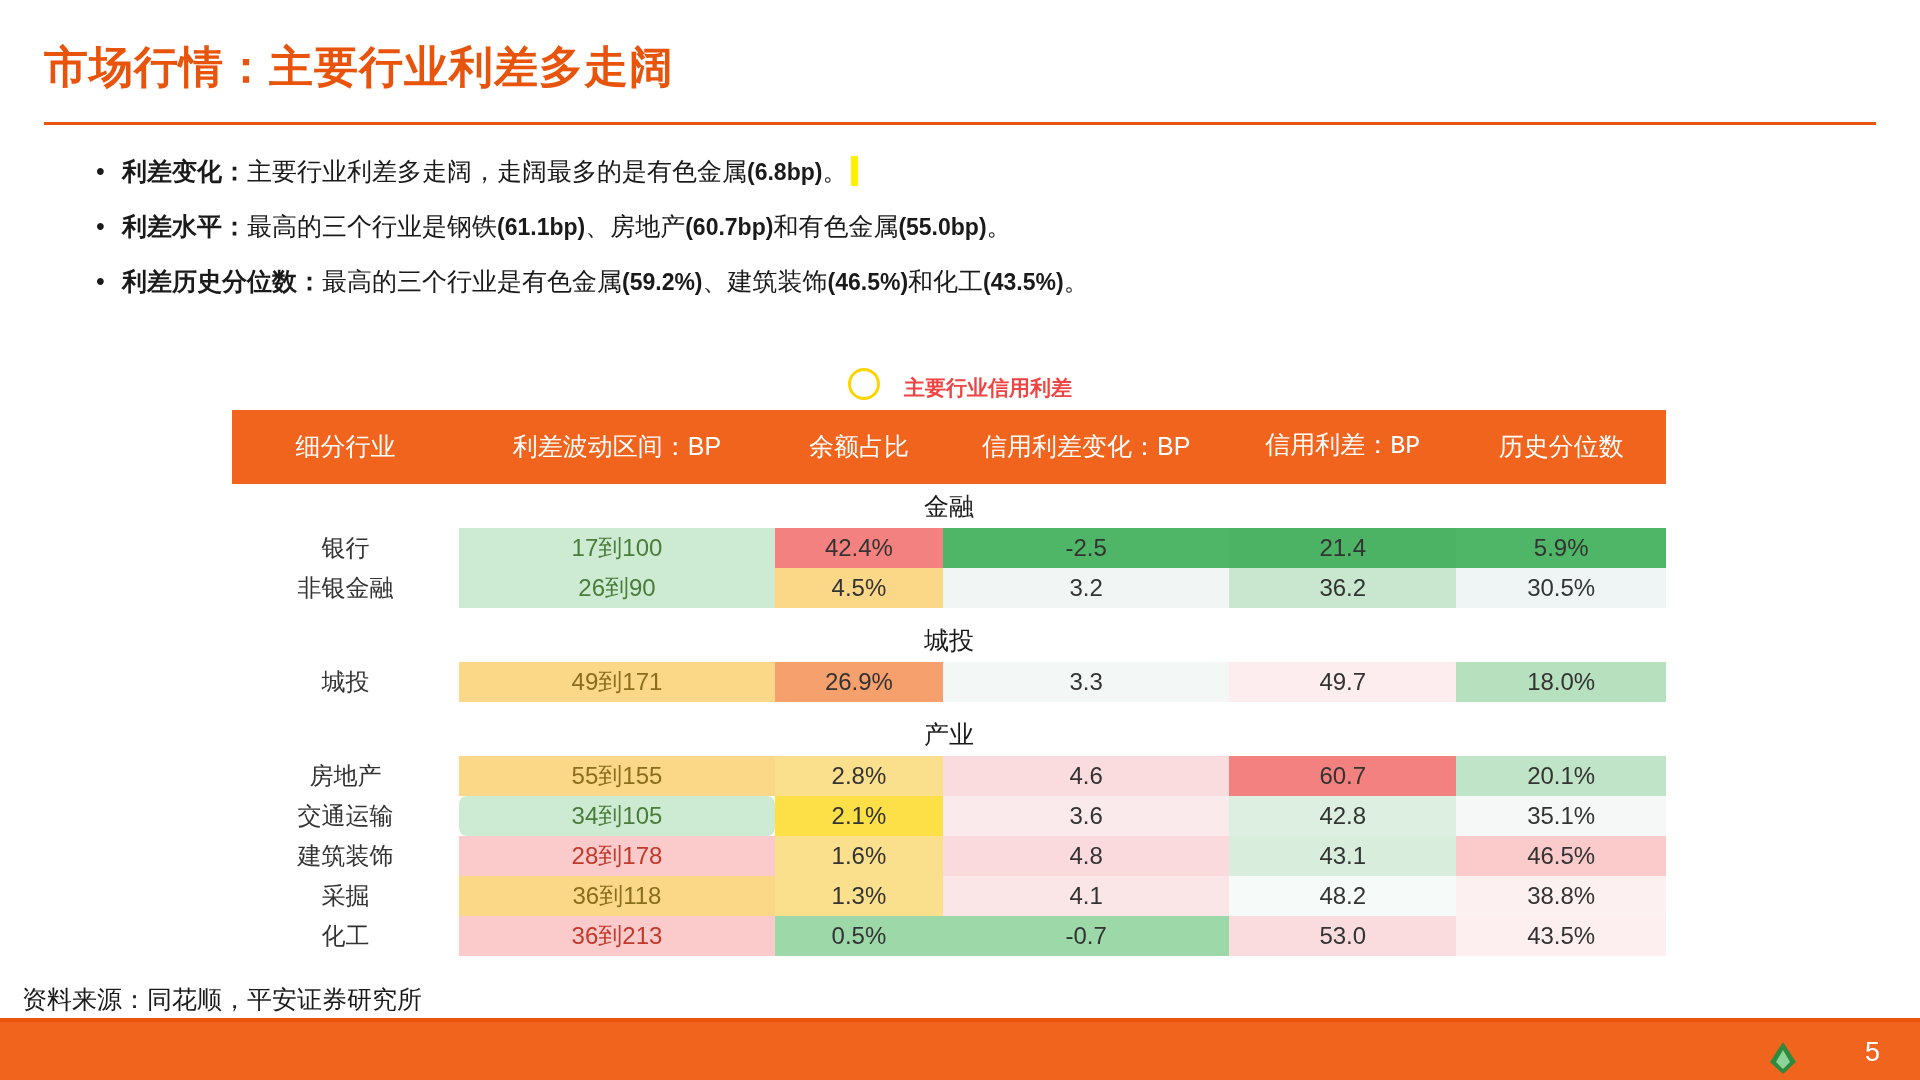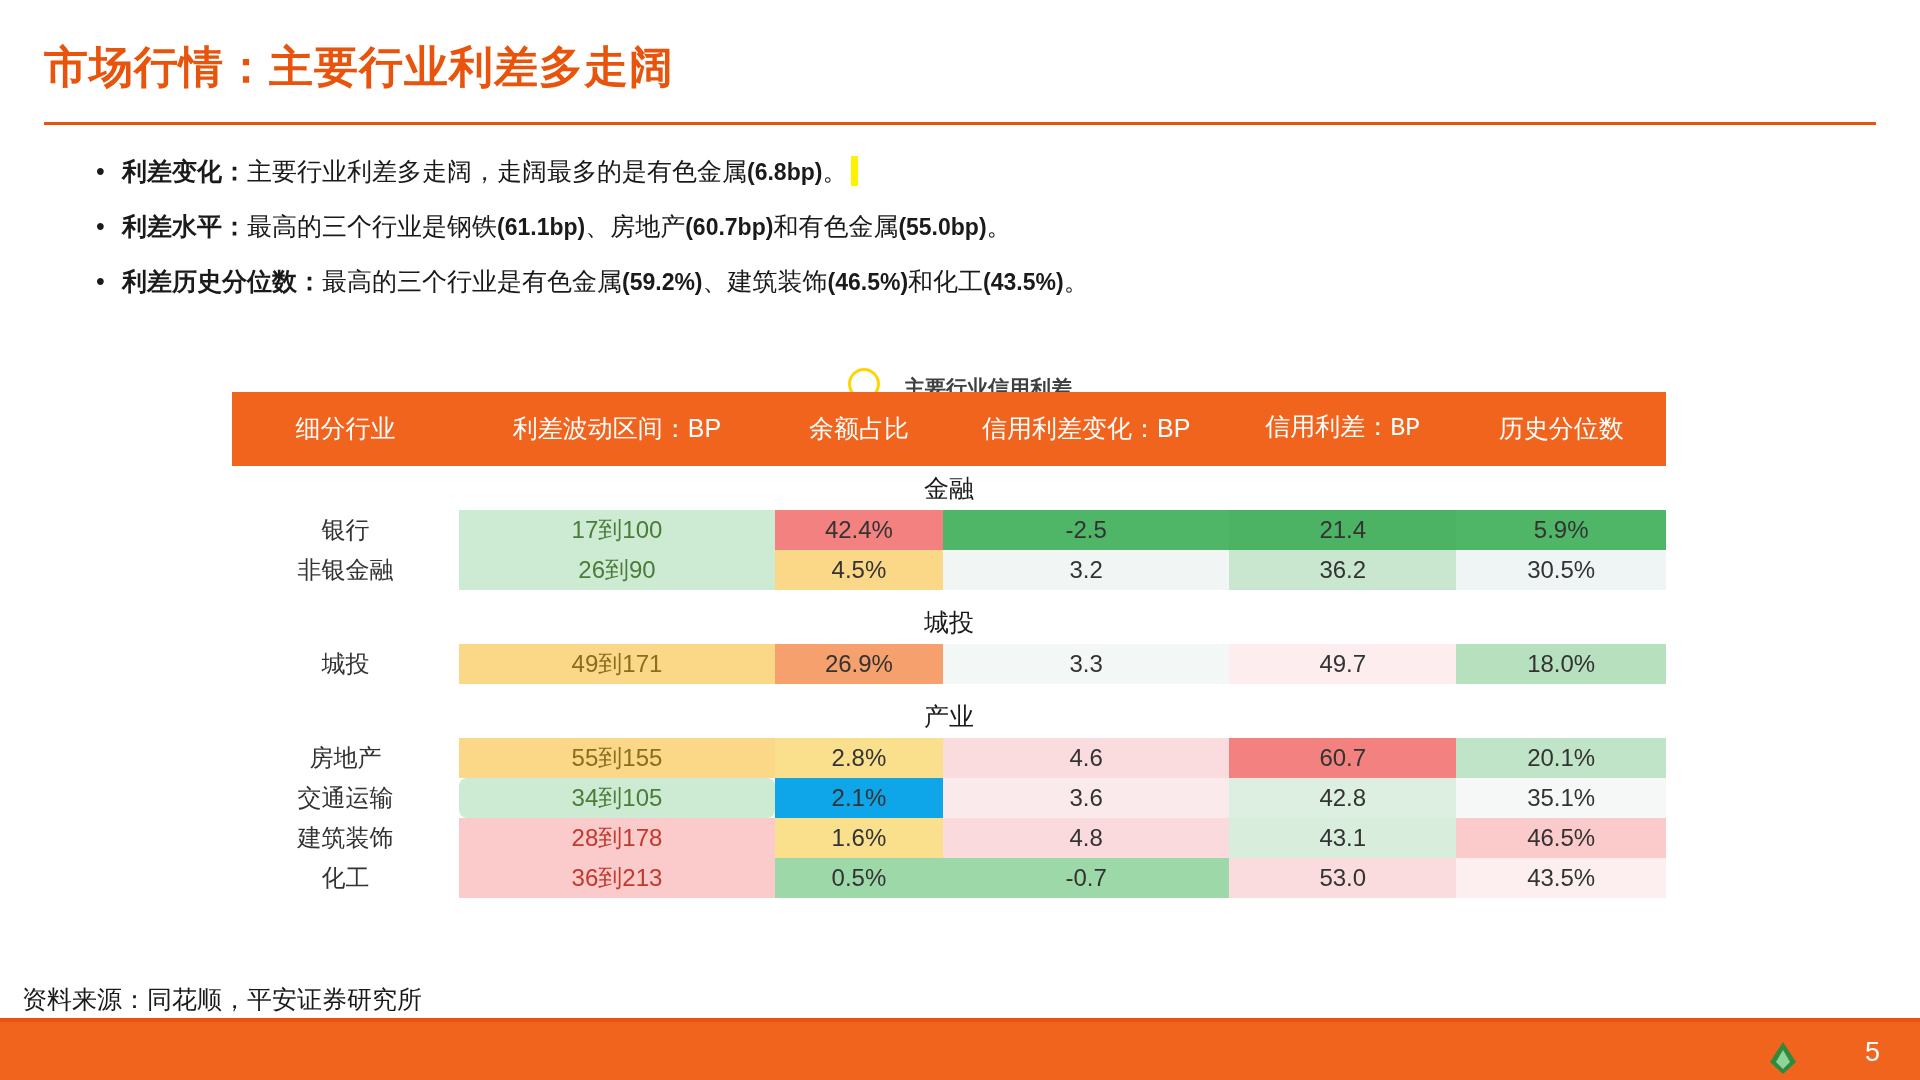--- a/index.html
+++ b/index.html
@@ -78,37 +78,37 @@
 
   
   .chart-caption {
     position: absolute;
     top: 368px;
     left: 0;
     width: 1920px;
     text-align: center;
     font-size: 21px;
     font-weight: bold;
-    color: #404040;
+    color: #ef4444;
   }
   .caption-circle {
     display: inline-block;
     width: 26px;
     height: 26px;
     border: 3px solid #FFD400;
     border-radius: 50%;
     vertical-align: -5px;
     margin-right: 24px;
   }
 
   
   .tbl-wrap {
     position: absolute;
     left: 232px;
-    top: 392px;
+    top: 410px;
     width: 1434px;
   }
   table.credit {
     border-collapse: collapse;
     width: 1434px;
     table-layout: fixed;
   }
   table.credit th {
     background: #F0641E;
     color: #ffffff;
@@ -269,32 +269,40 @@
           <td class="rowlabel">房地产</td>
           <td style="background: rgb(251, 216, 135); color: rgb(138, 109, 31);">55到155</td>
           <td style="background: rgb(250, 224, 141); color: rgb(51, 51, 51);">2.8%</td>
           <td style="background: rgb(251, 220, 222); color: rgb(51, 51, 51);">4.6</td>
           <td style="background: rgb(242, 129, 127); color: rgb(51, 51, 51);">60.7</td>
           <td style="background: rgb(192, 228, 199); color: rgb(51, 51, 51);">20.1%</td>
         </tr>
         <tr>
           <td class="rowlabel">交通运输</td>
           <td style="background: rgb(205, 235, 210); color: rgb(74, 124, 58); border-radius: 8px;">34到105</td>
-          <td style="background: #0ea5e9; color: rgb(51, 51, 51);">2.1%</td>
+          <td style="background: #fde047; color: rgb(51, 51, 51);">2.1%</td>
           <td style="background: rgb(250, 234, 235); color: rgb(51, 51, 51);">3.6</td>
           <td style="background: rgb(221, 239, 224); color: rgb(51, 51, 51);">42.8</td>
           <td style="background: rgb(245, 248, 247); color: rgb(51, 51, 51);">35.1%</td>
         </tr>
         <tr>
           <td class="rowlabel">建筑装饰</td>
           <td style="background: rgb(251, 202, 203); color: rgb(192, 57, 43);">28到178</td>
           <td style="background: rgb(250, 224, 141); color: rgb(51, 51, 51);">1.6%</td>
           <td style="background: rgb(251, 218, 221); color: rgb(51, 51, 51);">4.8</td>
           <td style="background: rgb(217, 237, 221); color: rgb(51, 51, 51);">43.1</td>
           <td style="background: rgb(251, 202, 203); color: rgb(51, 51, 51);">46.5%</td>
+        </tr>
+        <tr>
+          <td class="rowlabel">采掘</td>
+          <td style="background: rgb(251, 216, 135); color: rgb(138, 109, 31);">36到118</td>
+          <td style="background: rgb(250, 224, 141); color: rgb(51, 51, 51);">1.3%</td>
+          <td style="background: rgb(251, 230, 231); color: rgb(51, 51, 51);">4.1</td>
+          <td style="background: rgb(246, 250, 249); color: rgb(51, 51, 51);">48.2</td>
+          <td style="background: rgb(253, 240, 241); color: rgb(51, 51, 51);">38.8%</td>
         </tr>
         <tr>
           <td class="rowlabel">化工</td>
           <td style="background: rgb(251, 202, 203); color: rgb(192, 57, 43);">36到213</td>
           <td style="background: rgb(157, 217, 168); color: rgb(51, 51, 51);">0.5%</td>
           <td style="background: rgb(157, 217, 168); color: rgb(51, 51, 51);">-0.7</td>
           <td style="background: rgb(251, 220, 222); color: rgb(51, 51, 51);">53.0</td>
           <td style="background: rgb(253, 239, 240); color: rgb(51, 51, 51);">43.5%</td>
         </tr>
       </tbody>

